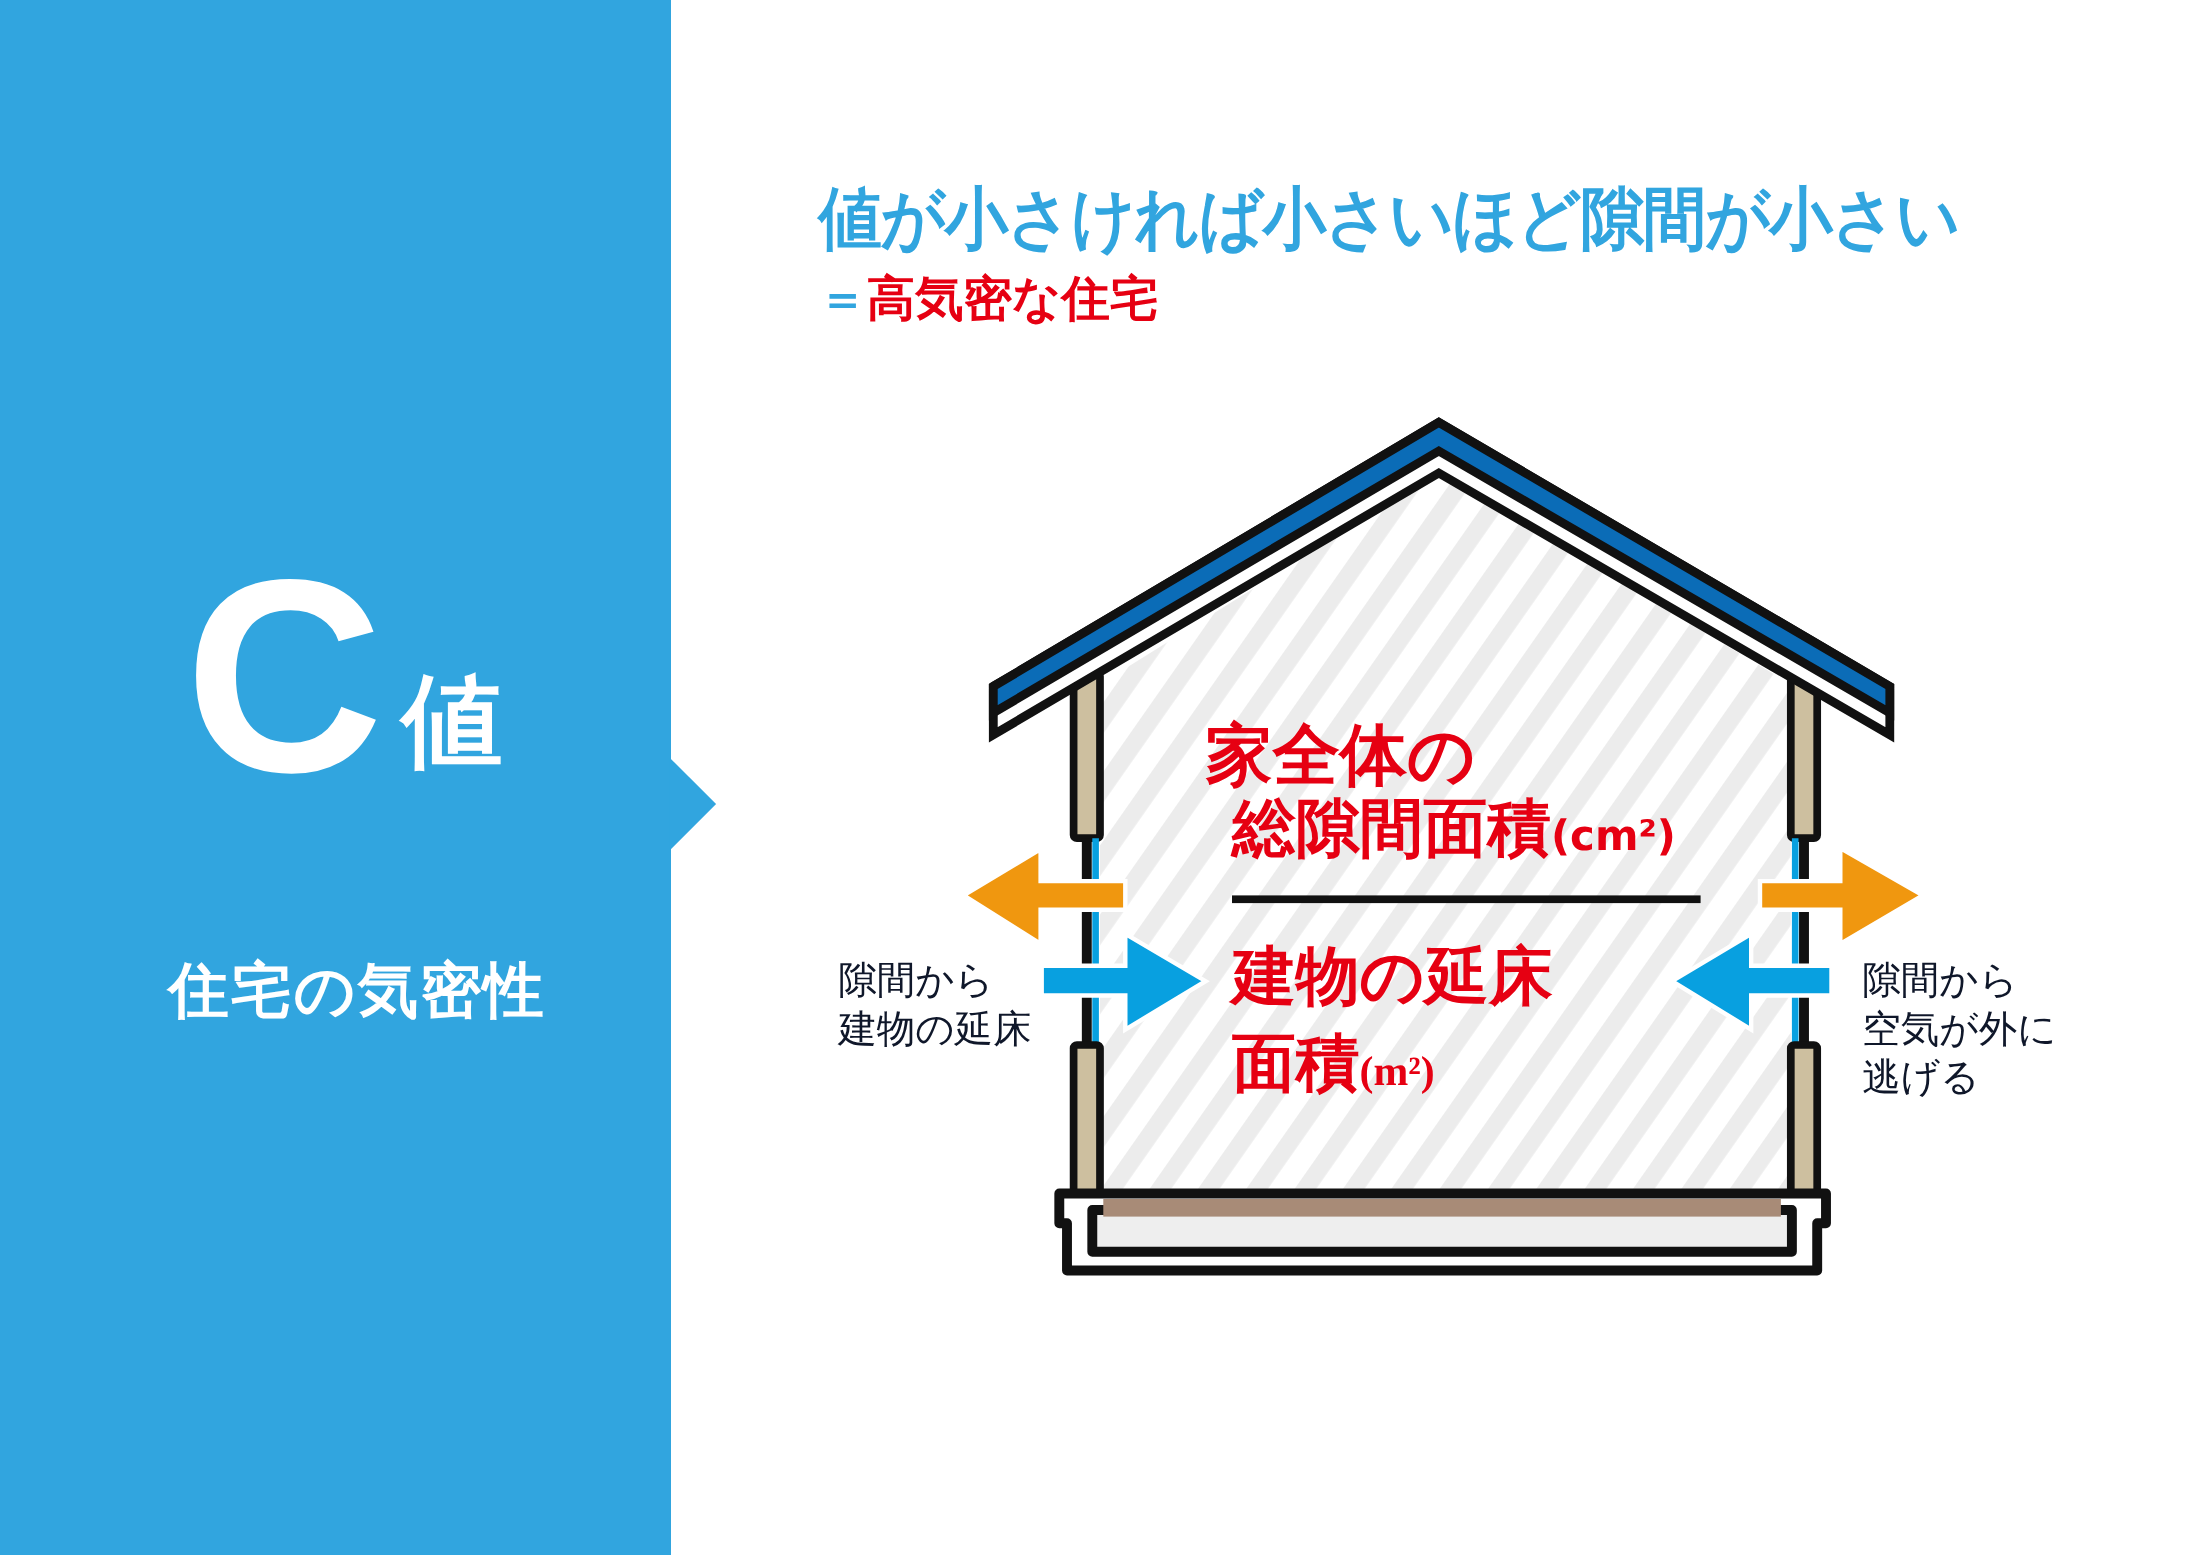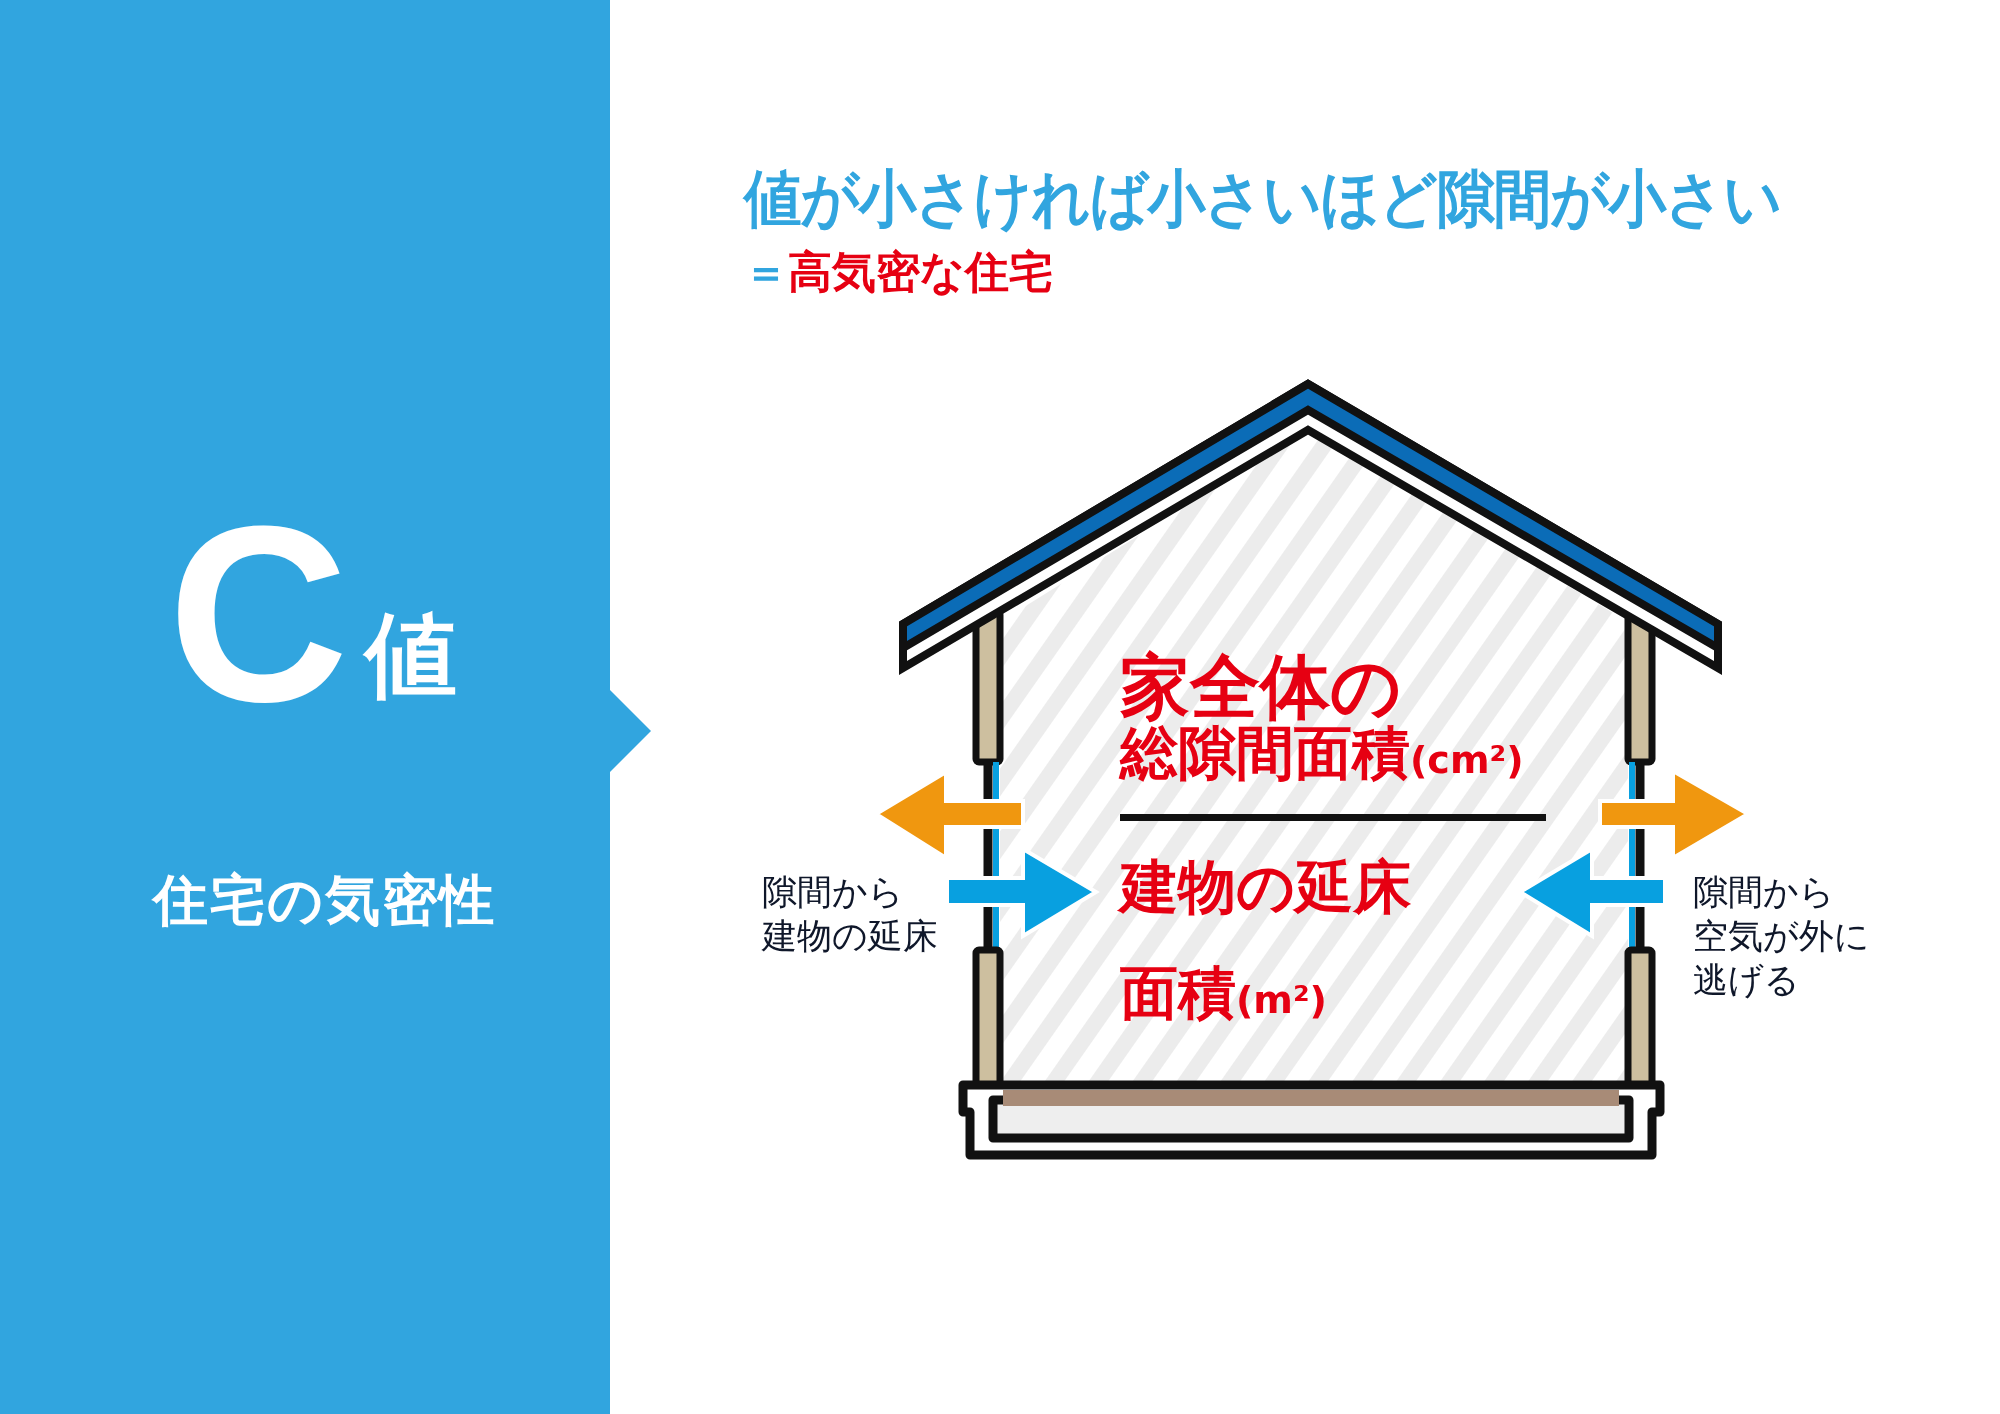--- a/index.html
+++ b/index.html
@@ -16,24 +16,24 @@
   .panel-desc { position:absolute; left:153px; top:866px; color:#fff; font-weight:bold;
                 font-size:55px; line-height:68px; letter-spacing:2px; }
   .headline-1 { position:absolute; left:744px; top:168px; color:#31a5df; font-weight:bold;
                 font-size:62px; line-height:1; letter-spacing:-1px; white-space:nowrap; transform:scaleX(0.93); transform-origin:left top; }
   .headline-2 { position:absolute; left:744px; top:250px; font-weight:bold; font-size:44px; line-height:1; white-space:nowrap; }
   .headline-2 .eq { color:#31a5df; }
   .headline-2 .red { color:#e60012; }
   .diagram { position:absolute; left:0; top:0; }
   .formula { position:absolute; color:#e60012; font-weight:bold; white-space:nowrap; }
   .formula .unit { font-size:38px; font-weight:bold; }
-  .num-1 { left:1120px; top:654px; font-size:70px; line-height:66px; }
+  .num-1 { left:1096px; top:654px; font-size:61px; line-height:66px; }
   .num-2 { left:1120px; top:720px; font-size:58px; line-height:66px; }
   .den-1 { left:1120px; top:854px; font-size:58px; line-height:66px; }
-  .den-2 { left:1120px; top:960px; font-size:58px; line-height:66px; }
+  .den-2 { left:1120px; top:926px; font-size:58px; line-height:82px;font-family:Liberation Serif, serif; }
   .fraction-bar { position:absolute; left:1120px; top:814px; width:426px; height:7px; background:#111; }
   .side-label { position:absolute; color:#0f172a; font-weight:normal; font-size:35px; line-height:44px; white-space:nowrap; }
   .left-label { left:762px; top:870px; }
   .right-label { left:1693px; top:870px; }
 </style>
 </head>
 <body>
 
 <div class="panel"></div>
 <div class="notch"></div>

